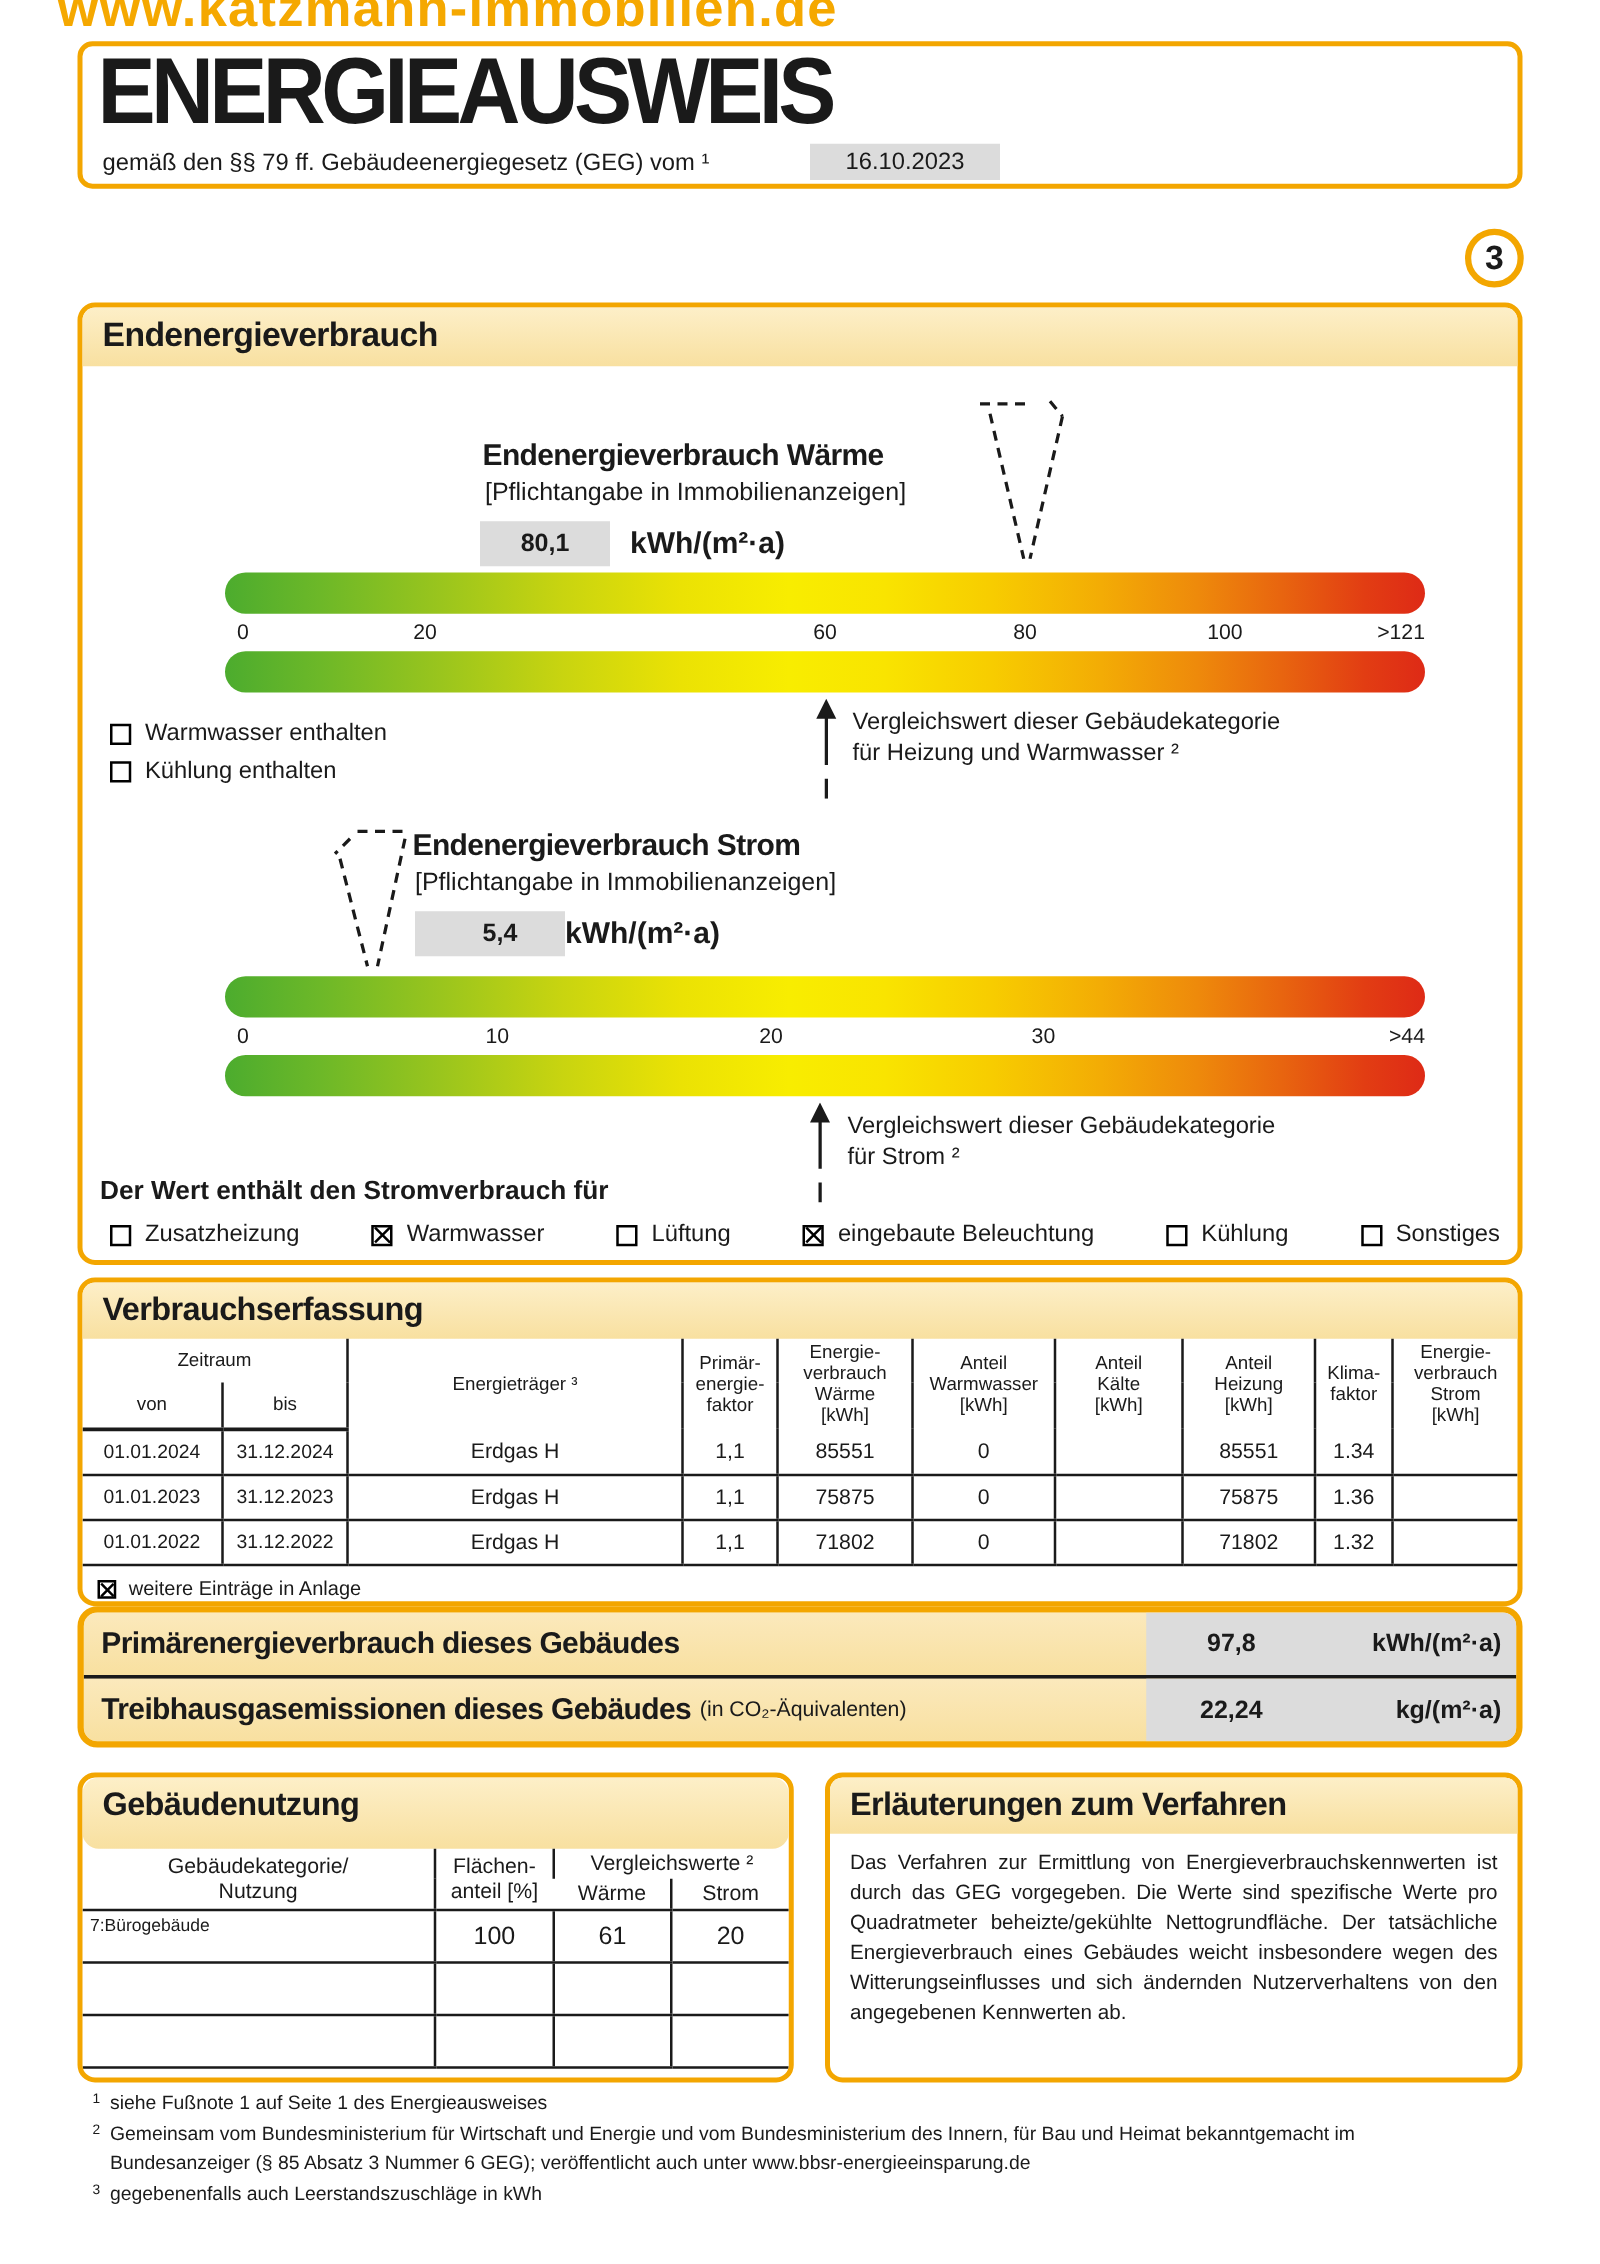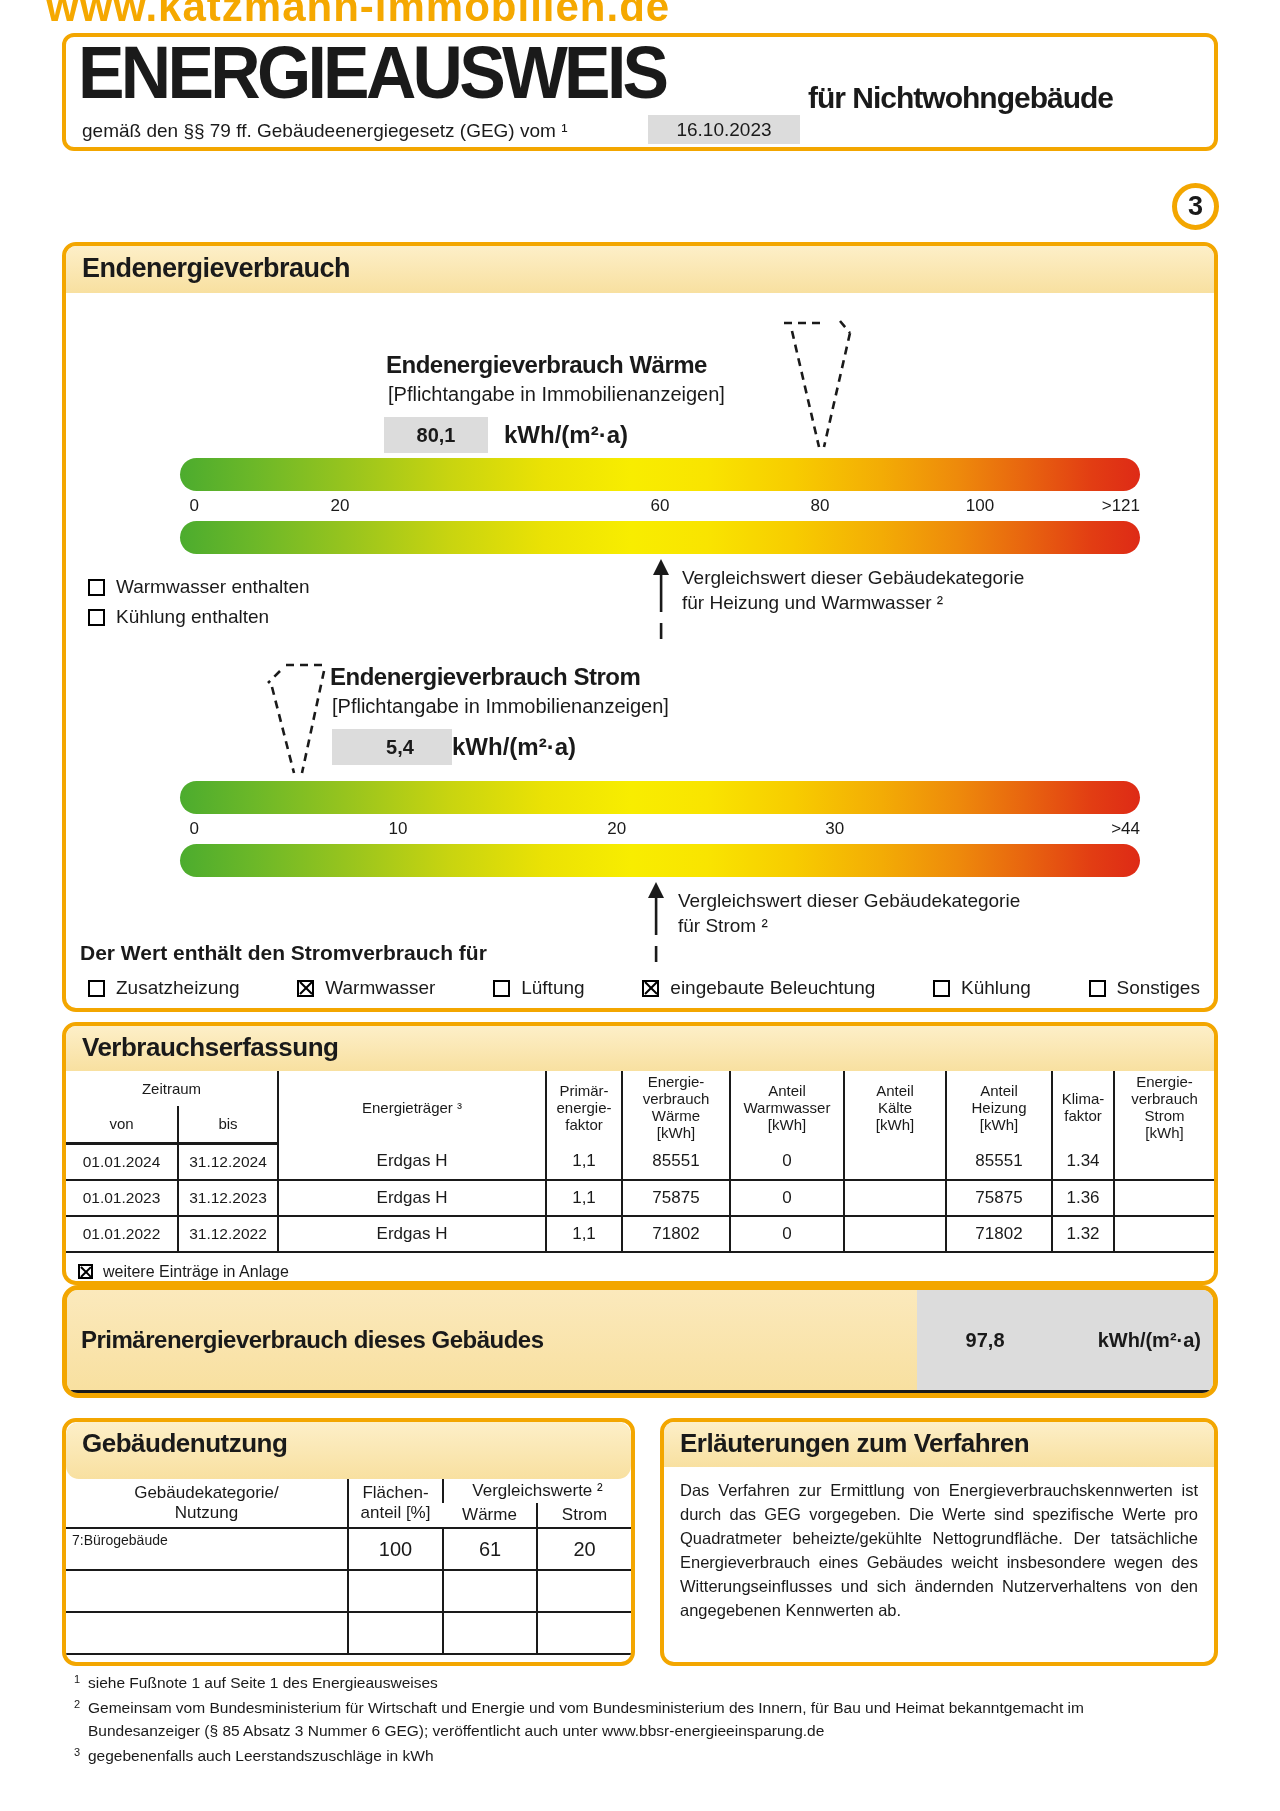--- a/index.html
+++ b/index.html
@@ -106,21 +106,20 @@
 </style>
 </head>
 <body>
 
 <div class="page">
 
   <div class="watermark">www.katzmann-immobilien.de</div>
 
   <div class="header-box">
     <div class="main-title">ENERGIEAUSWEIS</div>
-    <div class="sub-title">für Nichtwohngebäude</div>
     <div class="law-line">gemäß den §§ 79 ff. Gebäudeenergiegesetz (GEG) vom ¹</div>
     <div class="date-box grayfill">16.10.2023</div>
   </div>
 
   <div class="page-circle">3</div>
 
   <div class="obox" style="left:62px;top:242px;width:1156px;height:770px;">
     <div class="obox-header">Endenergieverbrauch</div>
     <div class="scales">
 
@@ -321,20 +320,29 @@
   <div class="results-box">
     <div class="result-row">
       <span class="result-label">Primärenergieverbrauch dieses Gebäudes</span>
       <span class="result-spacer"></span>
       <span class="result-gray">
         <span class="result-value">97,8</span>
         <span class="result-unit">kWh/(m²·a)</span>
       </span>
     </div>
     <div class="result-sep"></div>
+    <div class="result-row">
+      <span class="result-label">Treibhausgasemissionen dieses Gebäudes</span>
+      <span class="result-suffix">(in CO₂-Äquivalenten)</span>
+      <span class="result-spacer"></span>
+      <span class="result-gray">
+        <span class="result-value">22,24</span>
+        <span class="result-unit">kg/(m²·a)</span>
+      </span>
+    </div>
   </div>
 
   <div class="obox" style="left:62px;top:1418px;width:573px;height:248px;">
     <div class="obox-header" style="font-size:26px;padding:6px 16px 20px 16px;border-radius:13px;">Gebäudenutzung</div>
     <table class="ntable">
       <colgroup>
           <col style="width:282px">
           <col style="width:95px">
           <col style="width:94px">
           <col style="width:94px">

